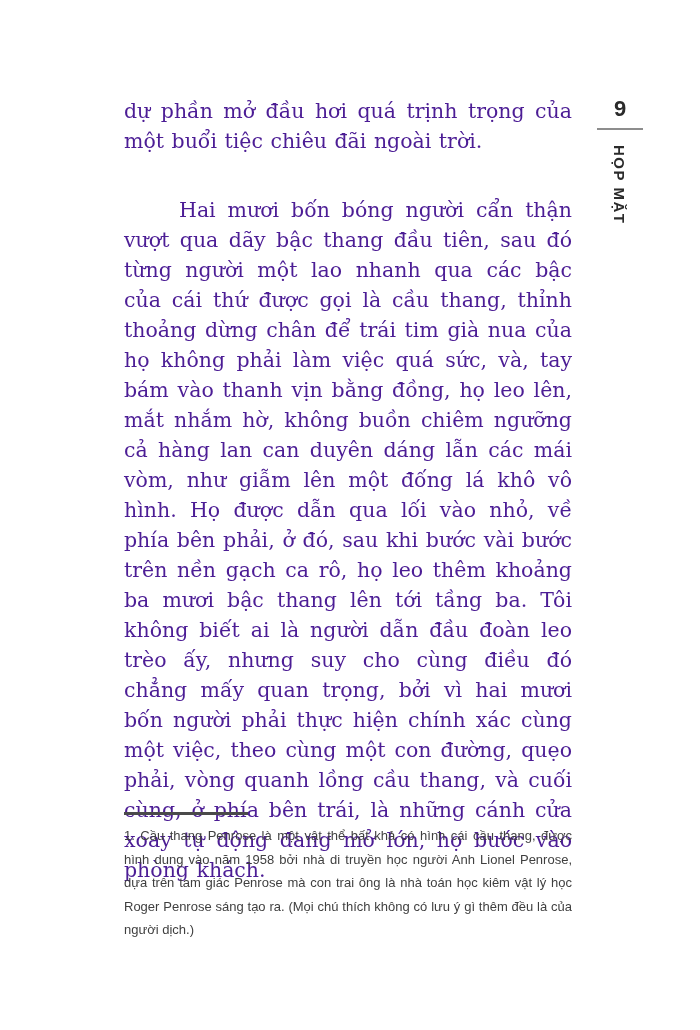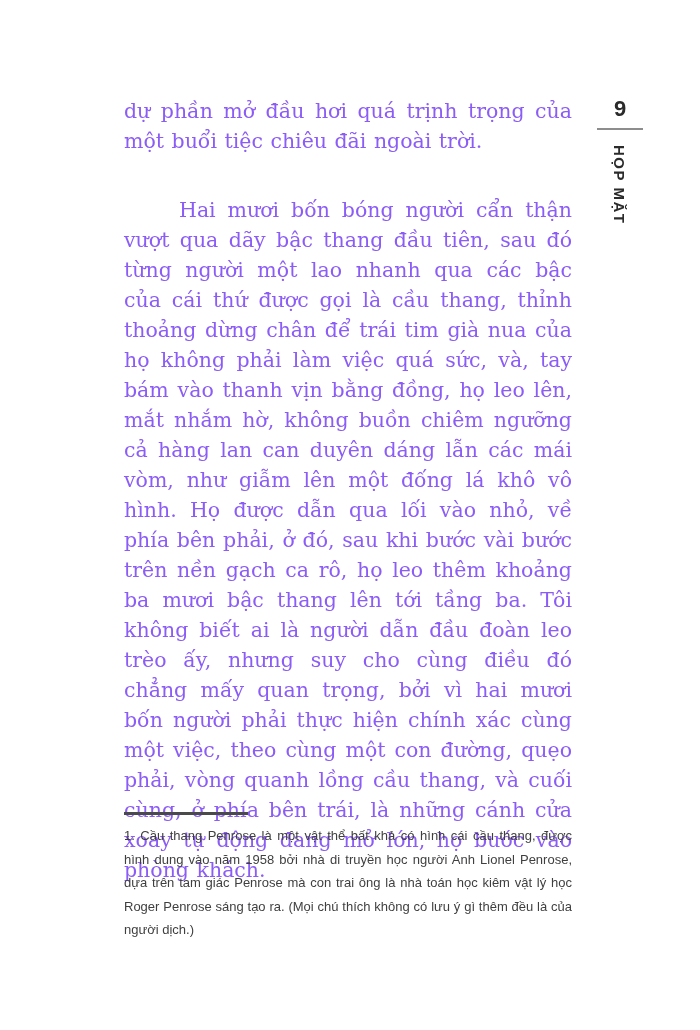--- a/index.html
+++ b/index.html
@@ -18,21 +18,21 @@
 
   
   .body-text {
     position: absolute;
     left: 124px;
     top: 96px;
     width: 448px;
     font-family: "DejaVu Serif", serif;
     font-size: 20.5px;
     line-height: 30px;
-    color: #8b5cf6;
+    color: #4c1d95;
     text-align: justify;
     word-spacing: 1px;
   }
   .body-text p {
     margin: 0;
     padding: 0;
   }
   .body-text p.indent {
     text-indent: 55px;
     margin-top: 39px;

